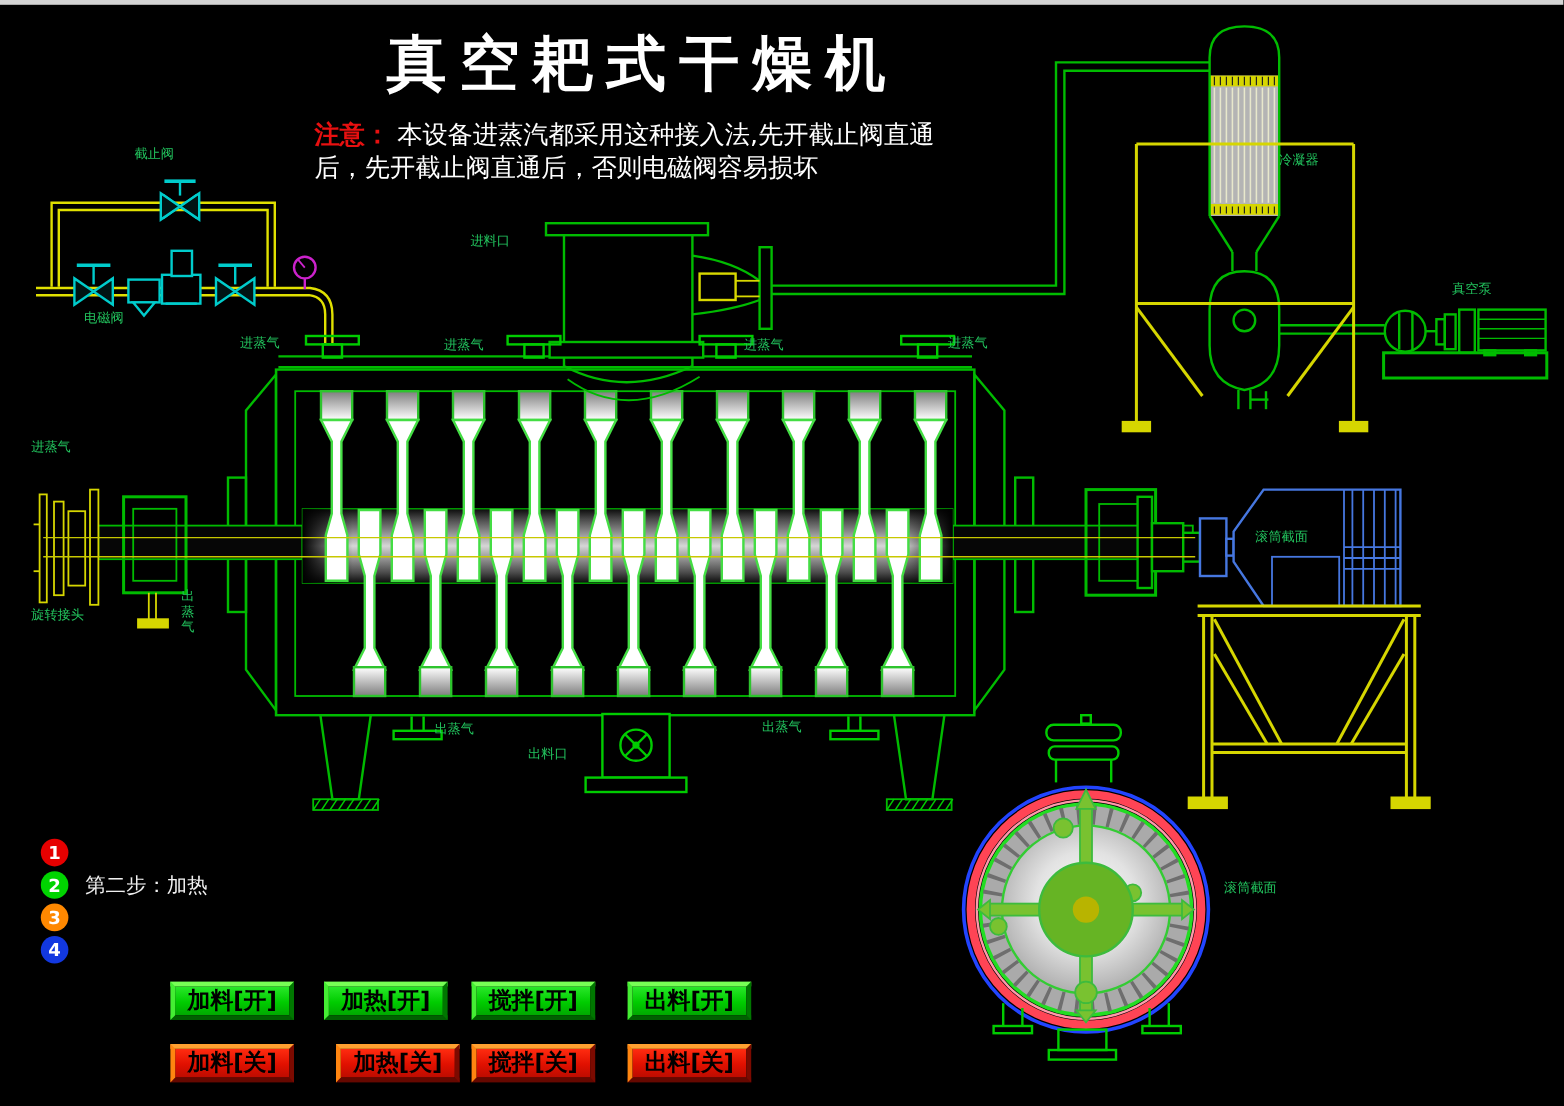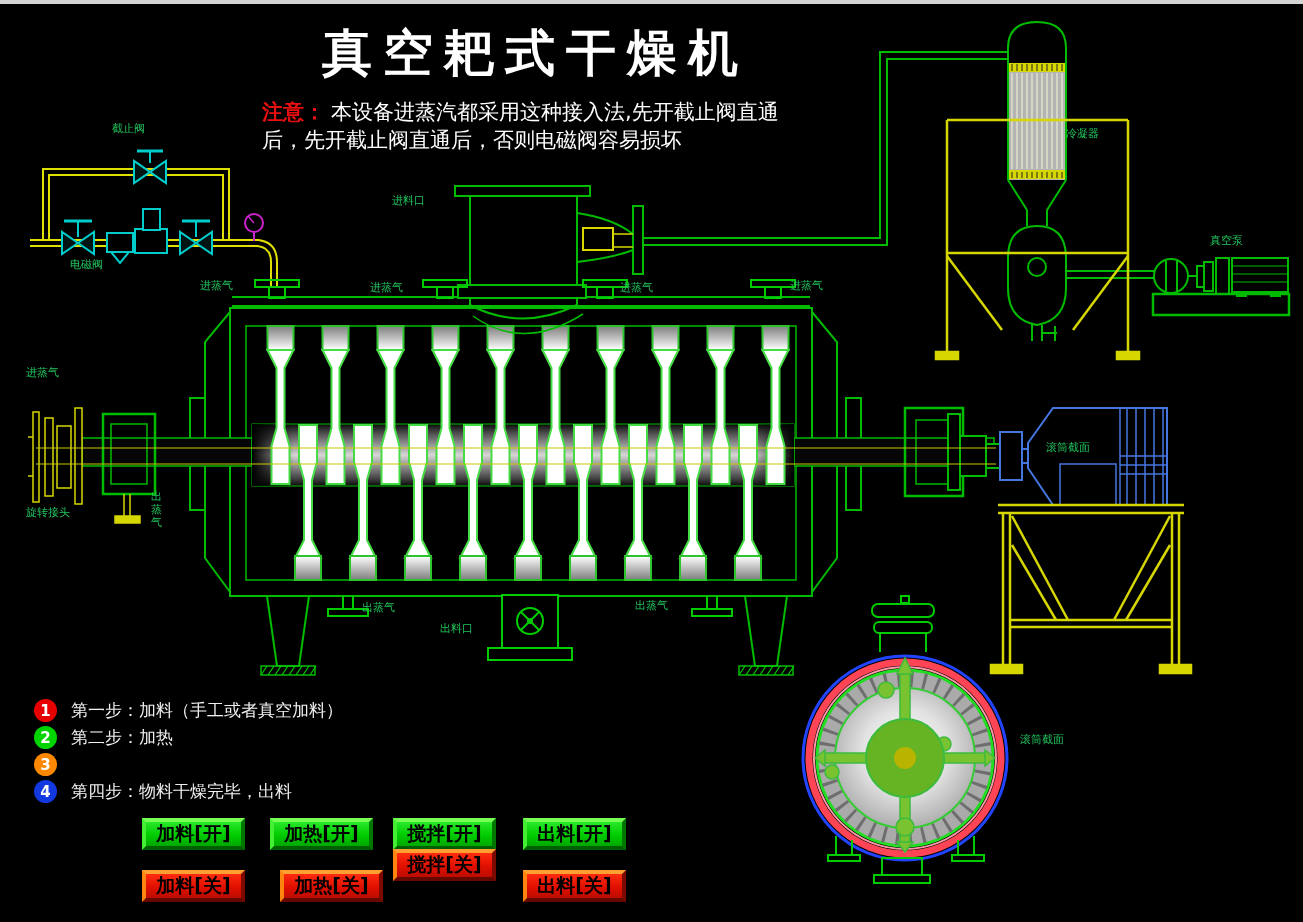--- a/index.html
+++ b/index.html
@@ -459,35 +459,33 @@
   <div class="lbl" style="left:635px;top:598px">出蒸气</div>
   <div class="lbl" style="left:440px;top:621px">出料口</div>
   <div class="lbl" style="left:26px;top:505px">旋转接头</div>
   <div class="lbl" style="left:1066px;top:126px">冷凝器</div>
   <div class="lbl" style="left:1210px;top:233px">真空泵</div>
   <div class="lbl" style="left:1046px;top:440px">滚筒截面</div>
   <div class="lbl" style="left:1020px;top:732px">滚筒截面</div>
 
   <div class="step-row" style="top:698px">
     <div class="step-badge" style="background: rgb(230, 0, 0);">1</div>
-    <div class="step-text">第一步：加料（手工或者真空加料）</div>
   </div>
   <div class="step-row" style="top:725px">
     <div class="step-badge" style="background: rgb(0, 212, 0);">2</div>
     <div class="step-text">第二步：加热</div>
   </div>
   <div class="step-row" style="top:752px">
     <div class="step-badge" style="background: rgb(255, 136, 0);">3</div>
   </div>
   <div class="step-row" style="top:779px">
     <div class="step-badge" style="background: rgb(18, 56, 224);">4</div>
-    <div class="step-text">第四步：物料干燥完毕，出料</div>
   </div>
 
   <button class="btn btn-on" style="left:142px;top:818px">加料[开]</button>
   <button class="btn btn-on" style="left:270px;top:818px">加热[开]</button>
   <button class="btn btn-on" style="left:393px;top:818px">搅拌[开]</button>
   <button class="btn btn-on" style="left:523px;top:818px">出料[开]</button>
   <button class="btn btn-off" style="left:142px;top:870px">加料[关]</button>
   <button class="btn btn-off" style="left:280px;top:870px">加热[关]</button>
-  <button class="btn btn-off" style="left:393px;top:849px">搅拌[关]</button>
+  <button class="btn btn-off" style="left:393px;top:870px">搅拌[关]</button>
   <button class="btn btn-off" style="left:523px;top:870px">出料[关]</button>
 </div>
 
 </body></html>

